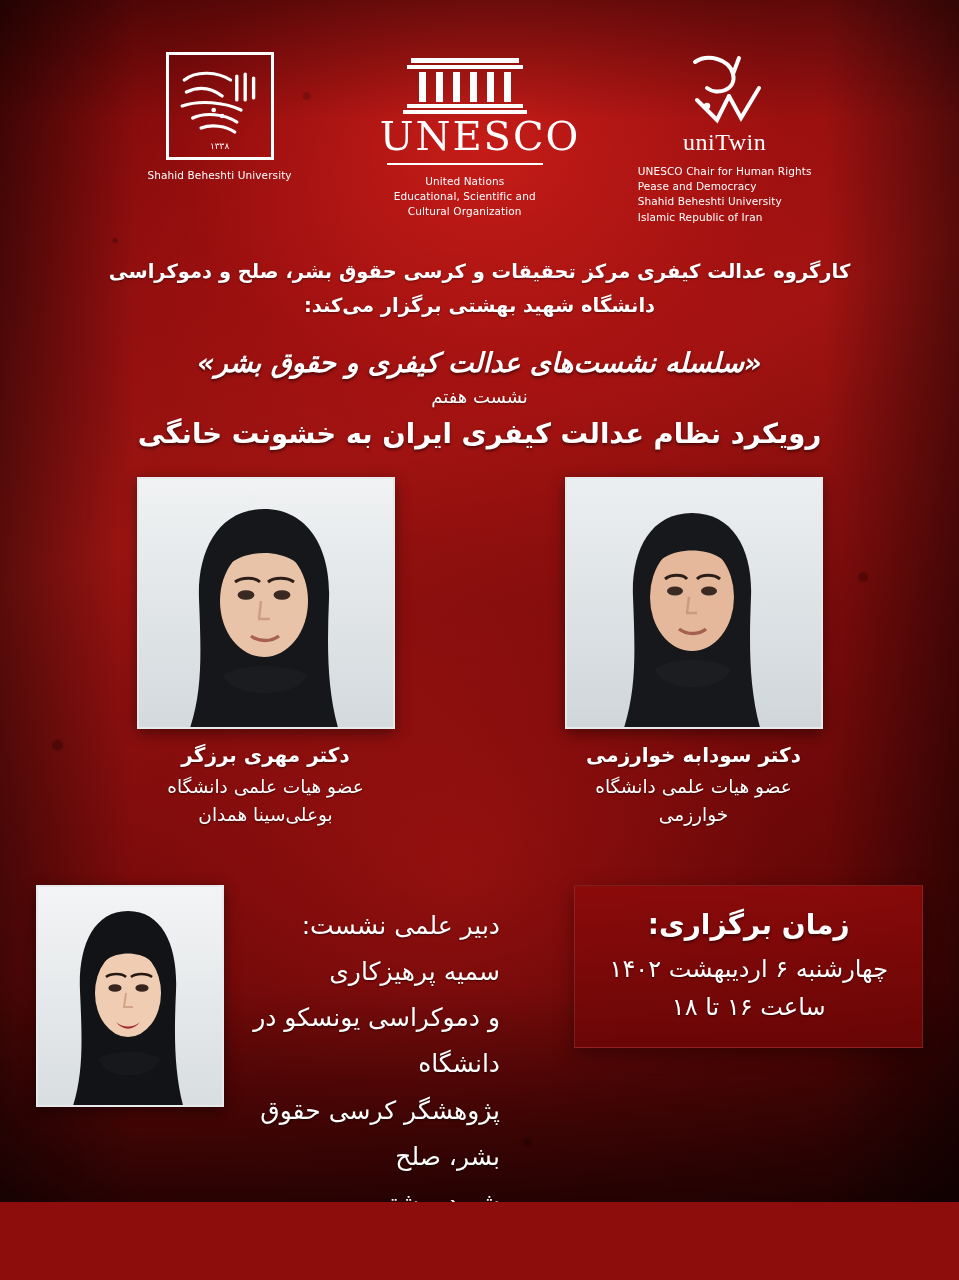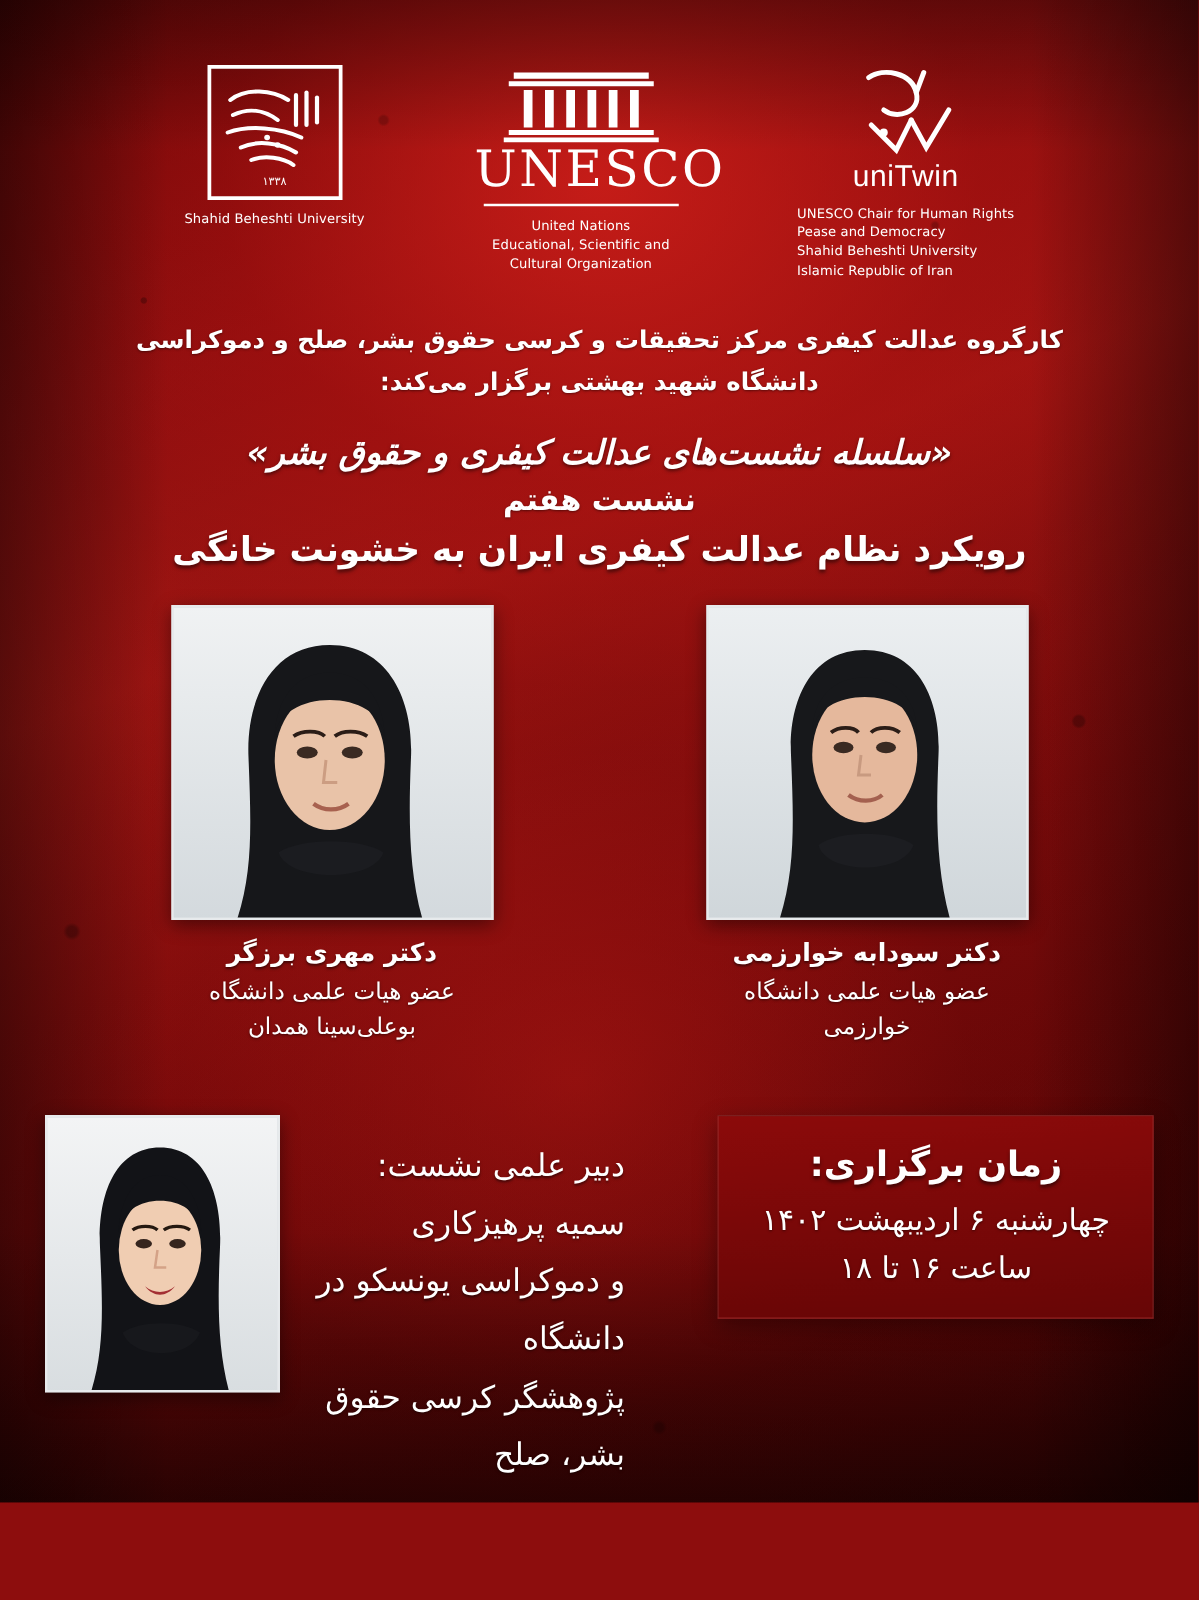--- a/index.html
+++ b/index.html
@@ -87,21 +87,21 @@
     font-family: "DejaVu Serif", serif;
     font-size: 40px;
     letter-spacing: 2px;
     color:#fff;
     margin-top: 2px;
     line-height: 1;
   }
   .unesco-rule { width: 156px; height: 2px; background:#fff; margin: 7px auto 9px; }
   .unitwin-mark { width: 150px; margin: 0 auto; }
   .unitwin-word {
-    font-family: Liberation Sans, sans-serif;
+    font-family: Liberation Serif, serif;
     font-size: 24px; color:#fff; letter-spacing:0.5px; line-height:1;
     margin-top:2px;
   }
   .uni-caption { text-align:left; margin-top:10px; }
 
   
   .body-wrap { padding: 18px 46px 0; color:#fff; text-align:center; }
   .intro {
     font-size: 19.5px;
     line-height: 1.75;
@@ -111,23 +111,23 @@
     text-shadow: 0 1px 2px rgba(0,0,0,0.45);
   }
   .series-title {
     font-size: 27px;
     font-weight: 700;
     margin-top: 24px;
     text-shadow: 0 2px 3px rgba(0,0,0,0.5);
     font-style: italic;
   }
   .session-no {
-    font-size: 24px;
+    font-size: 18px;
     margin-top: 8px;
-    font-weight: 700;
+    font-weight: 400;
     text-shadow: 0 1px 2px rgba(0,0,0,0.45);
   }
   .session-title {
     font-size: 27.5px;
     font-weight: 700;
     margin-top: 10px;
     text-shadow: 0 2px 3px rgba(0,0,0,0.5);
   }
 
   

